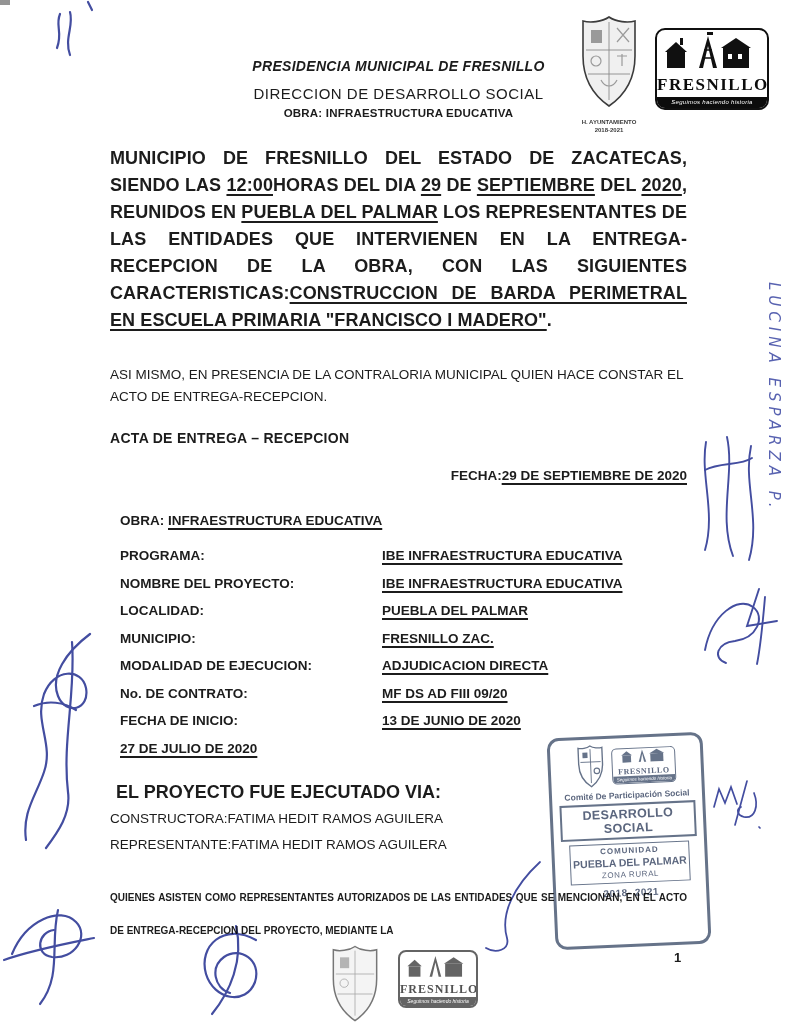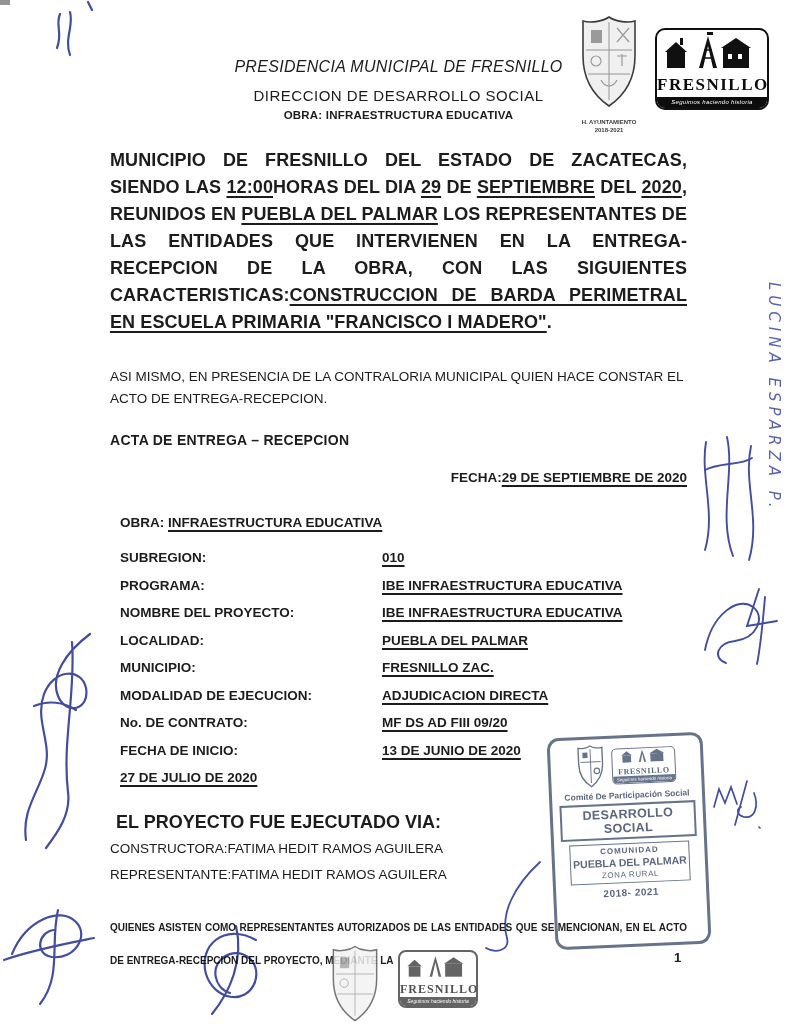--- a/index.html
+++ b/index.html
@@ -5,21 +5,21 @@
   * { margin:0; padding:0; box-sizing:border-box; }
   html,body { background:#9a9a9a; }
   .page {
     position:relative; width:789px; height:1024px; margin:0 auto;
     background:#ffffff; overflow:hidden;
     font-family:"Liberation Sans", sans-serif; color:#1c1c1c;
   }
   .content { position:absolute; left:110px; top:0; width:577px; z-index:1; }
 
   .doc-header { padding-top:58px; text-align:center; }
-  .h1 { font-size:16px; font-weight:normal; font-style:italic; letter-spacing:.3px; }
+  .h1 { font-size:14px; font-weight:bold; font-style:italic; letter-spacing:.3px; }
   .h2 { font-size:15px; font-weight:normal; margin-top:11px; letter-spacing:.5px; }
   .h3 { font-size:11.5px; font-weight:bold; margin-top:5px; letter-spacing:.2px; }
 
   .intro { margin-top:26px; font-size:18px; font-weight:bold; line-height:27px; text-align:justify; letter-spacing:.1px; }
   .u { text-decoration:underline; text-underline-offset:3px; text-decoration-thickness:1.5px; }
 
   .para2 { margin-top:30px; font-size:13.5px; line-height:22px; }
 
   .acta-title { margin-top:22px; text-align:left; font-weight:bold; font-size:14px; letter-spacing:.3px; }
   .fecha-line { margin-top:22px; text-align:right; font-weight:bold; font-size:13.5px; }
@@ -137,24 +137,20 @@
     <p class="para2">ASI MISMO, EN PRESENCIA DE LA CONTRALORIA MUNICIPAL QUIEN HACE CONSTAR EL ACTO DE ENTREGA-RECEPCION.</p>
 
     <div class="acta-title">ACTA DE ENTREGA – RECEPCION</div>
 
     <div class="fecha-line"><span>FECHA:</span><span class="u">29 DE SEPTIEMBRE DE 2020</span></div>
 
     <div class="obra-line"><span>OBRA: </span><span class="u">INFRAESTRUCTURA EDUCATIVA</span></div>
 
     <div class="form-block">
       <div class="frow">
-          <span class="flabel">SUBREGION:</span>
-          <span class="fvalue">010</span>
-        </div>
-      <div class="frow">
           <span class="flabel">PROGRAMA:</span>
           <span class="fvalue">IBE INFRAESTRUCTURA EDUCATIVA</span>
         </div>
       <div class="frow">
           <span class="flabel">NOMBRE DEL PROYECTO:</span>
           <span class="fvalue">IBE INFRAESTRUCTURA EDUCATIVA</span>
         </div>
       <div class="frow">
           <span class="flabel">LOCALIDAD:</span>
           <span class="fvalue">PUEBLA DEL PALMAR</span>

